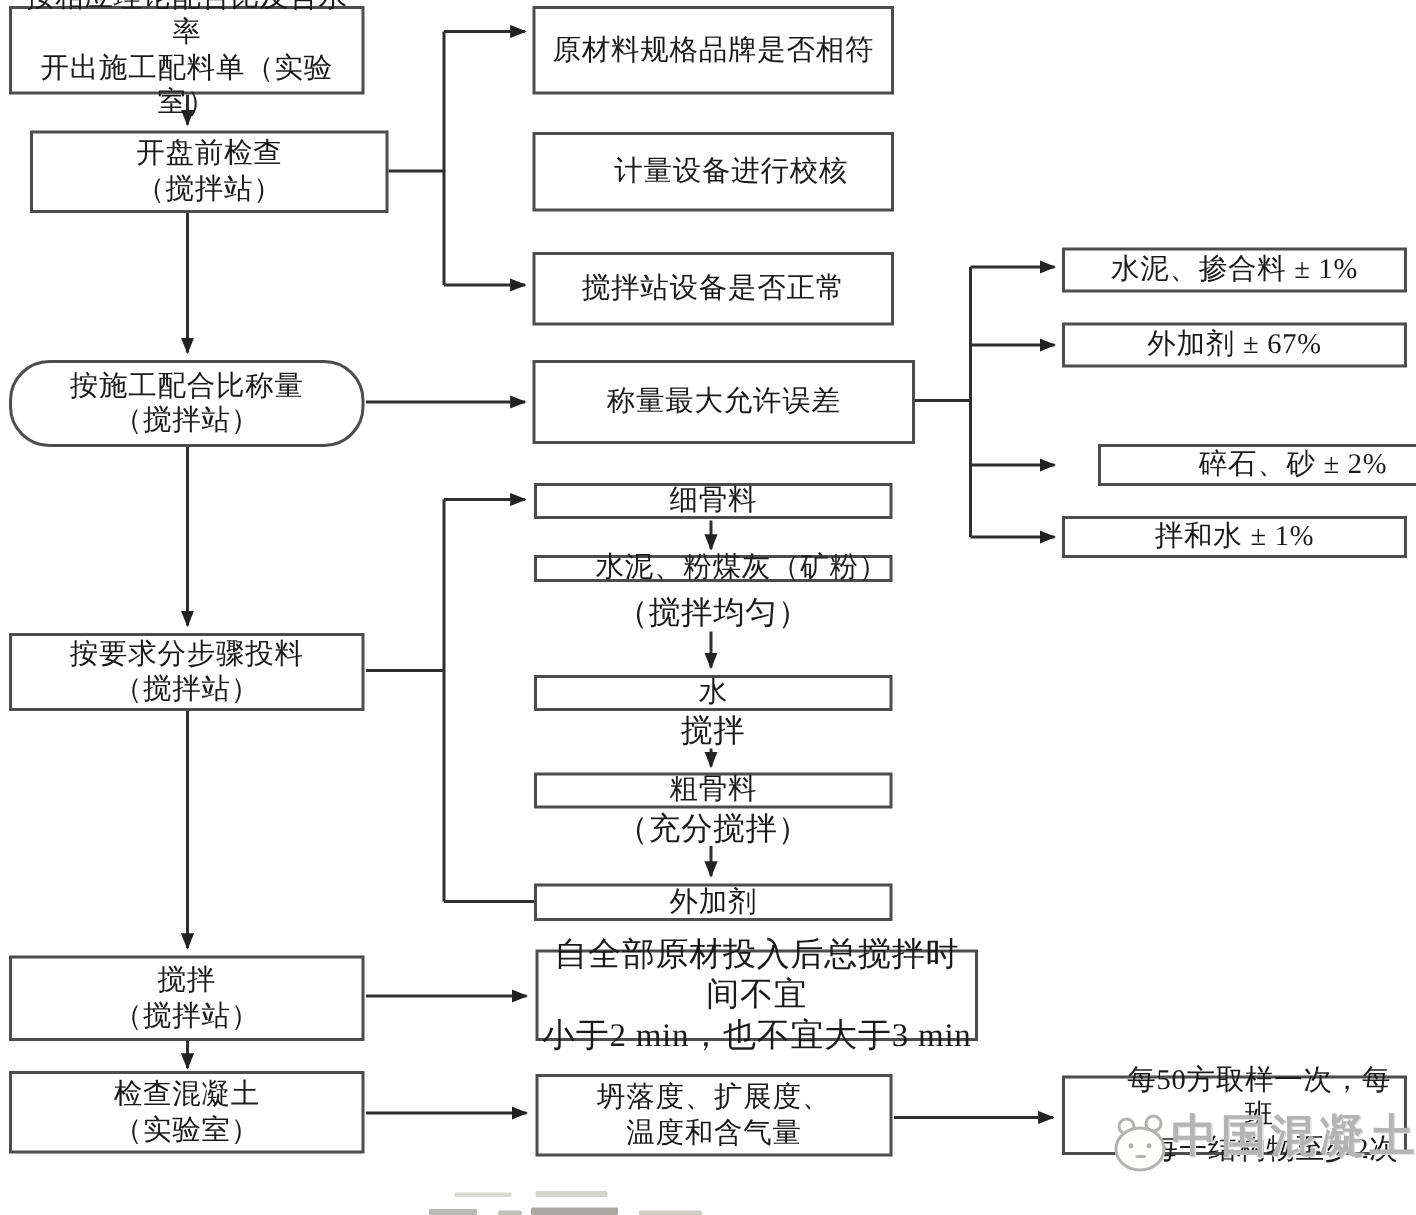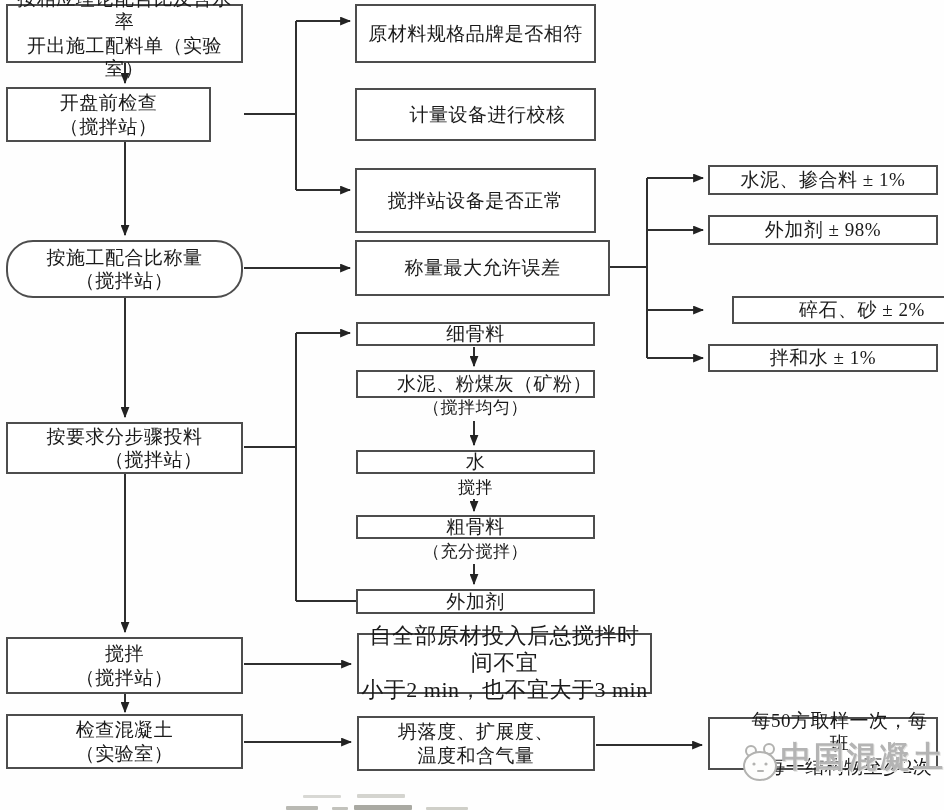--- a/index.html
+++ b/index.html
@@ -9,21 +9,21 @@
   }
   .box{
     position:absolute;border:2px solid #4d4d4d;background:#fff;
     display:flex;align-items:center;justify-content:center;text-align:center;
     font-size:19px;line-height:1.22;white-space:pre-line;box-sizing:border-box;
     letter-spacing:0.5px;
   }
   .box.thin{border-width:2px;}
   .note{
     position:absolute;display:flex;align-items:center;justify-content:center;
-    text-align:center;font-size:17px;white-space:pre-line;letter-spacing:0.5px;
+    text-align:center;font-size:21px;white-space:pre-line;letter-spacing:0.5px;
   }
   .wide{font-size:22px;}
   #connectors{position:absolute;left:0;top:0;width:944px;height:810px;pointer-events:none;}
   #watermark-text{
     position:absolute;left:781px;top:737px;font-size:30px;font-weight:bold;
     color:#b4b4b4;letter-spacing:3px;text-shadow:1px 1px 0 #e2e2e0;white-space:nowrap;
   }
   #mascot{position:absolute;left:740px;top:742px;}
   .frag{position:absolute;border-radius:1px;}
 </style>
@@ -71,52 +71,52 @@
       <line x1="474" y1="564" x2="474" y2="584" marker-end="url(#ah)"></line>
 
       <line x1="244" y1="664" x2="351" y2="664" marker-end="url(#ah)"></line>
       <line x1="244" y1="742" x2="351" y2="742" marker-end="url(#ah)"></line>
       <line x1="596" y1="745" x2="702" y2="745" marker-end="url(#ah)"></line>
     </g>
   </svg>
 
   <div class="box" style="left:6px;top:4px;width:237px;height:59px;">按相应理论配合比及含水率
 开出施工配料单（实验室）</div>
-  <div class="box" style="left:6px;top:87px;width:205px;height:55px;">开盘前检查
+  <div class="box" style="left:20px;top:87px;width:239px;height:55px;">开盘前检查
 （搅拌站）</div>
   <div class="box" style="left:6px;top:240px;width:237px;height:58px;border-radius:27px;">按施工配合比称量
 （搅拌站）</div>
-  <div class="box" style="left:6px;top:422px;width:237px;height:52px;text-align:right;">按要求分步骤投料
+  <div class="box" style="left:6px;top:422px;width:237px;height:52px;">按要求分步骤投料
 （搅拌站）</div>
   <div class="box" style="left:6px;top:637px;width:237px;height:57px;">搅拌
 （搅拌站）</div>
   <div class="box" style="left:6px;top:714px;width:237px;height:55px;">检查混凝土
 （实验室）</div>
 
   <div class="box" style="left:355px;top:4px;width:241px;height:59px;">原材料规格品牌是否相符</div>
   <div class="box" style="left:355px;top:88px;width:241px;height:53px;padding-left:24px;">计量设备进行校核</div>
-  <div class="box" style="left:355px;top:168px;width:241px;height:65px;">搅拌站设备是否正常</div>
+  <div class="box" style="left:355px;top:168px;width:241px;height:49px;">搅拌站设备是否正常</div>
   <div class="box" style="left:355px;top:240px;width:255px;height:56px;">称量最大允许误差</div>
 
   <div class="box thin" style="left:356px;top:322px;width:239px;height:24px;">细骨料</div>
-  <div class="box thin" style="left:356px;top:370px;width:239px;height:28px;padding-left:38px;">水泥、粉煤灰（矿粉）</div>
+  <div class="box thin" style="left:356px;top:370px;width:239px;height:18px;padding-left:38px;">水泥、粉煤灰（矿粉）</div>
   <div class="note" style="left:356px;top:396px;width:239px;height:23px;">（搅拌均匀）</div>
   <div class="box thin" style="left:356px;top:450px;width:239px;height:24px;">水</div>
   <div class="note" style="left:356px;top:476px;width:239px;height:22px;">搅拌</div>
   <div class="box thin" style="left:356px;top:515px;width:239px;height:24px;">粗骨料</div>
   <div class="note" style="left:356px;top:540px;width:239px;height:23px;">（充分搅拌）</div>
   <div class="box thin" style="left:356px;top:589px;width:239px;height:25px;">外加剂</div>
 
   <div class="box wide" style="left:357px;top:633px;width:295px;height:61px;">自全部原材投入后总搅拌时间不宜
 小于2 min，也不宜大于3 min</div>
   <div class="box" style="left:357px;top:716px;width:238px;height:55px;">坍落度、扩展度、
 温度和含气量</div>
 
   <div class="box" style="left:708px;top:165px;width:230px;height:30px;">水泥、掺合料 ± 1%</div>
-  <div class="box" style="left:708px;top:215px;width:230px;height:30px;">外加剂 ± 98%</div>
+  <div class="box" style="left:708px;top:215px;width:230px;height:30px;">外加剂 ± 67%</div>
   <div class="box" style="left:708px;top:296px;width:260px;height:28px;margin-left:24px;">碎石、砂 ± 2%</div>
   <div class="box" style="left:708px;top:344px;width:230px;height:28px;">拌和水 ± 1%</div>
   <div class="box" style="left:708px;top:717px;width:230px;height:53px;padding-left:33px;">每50方取样一次，每班
 或每一结构物至少2次</div>
 
   <svg id="mascot" width="42" height="44" viewBox="0 0 42 44" xmlns="http://www.w3.org/2000/svg">
     <g stroke="#b2b2b0" stroke-width="2" fill="#fdfdfc">
       <circle cx="11" cy="9" r="5"></circle>
       <circle cx="29" cy="7" r="5"></circle>
       <ellipse cx="20" cy="24" rx="16" ry="14"></ellipse>

